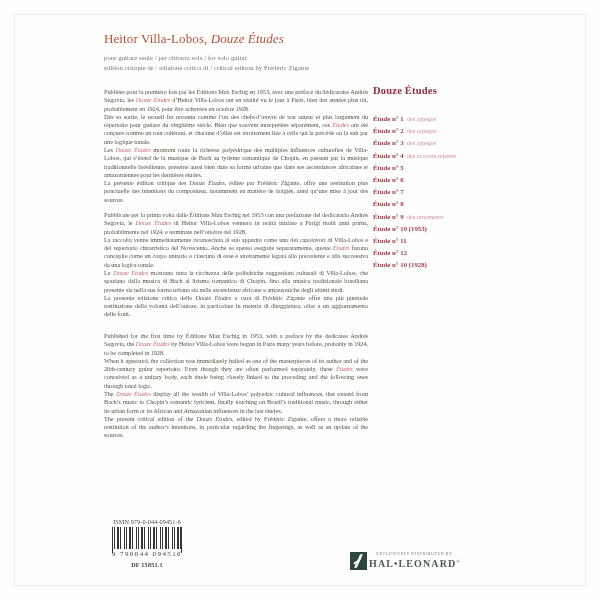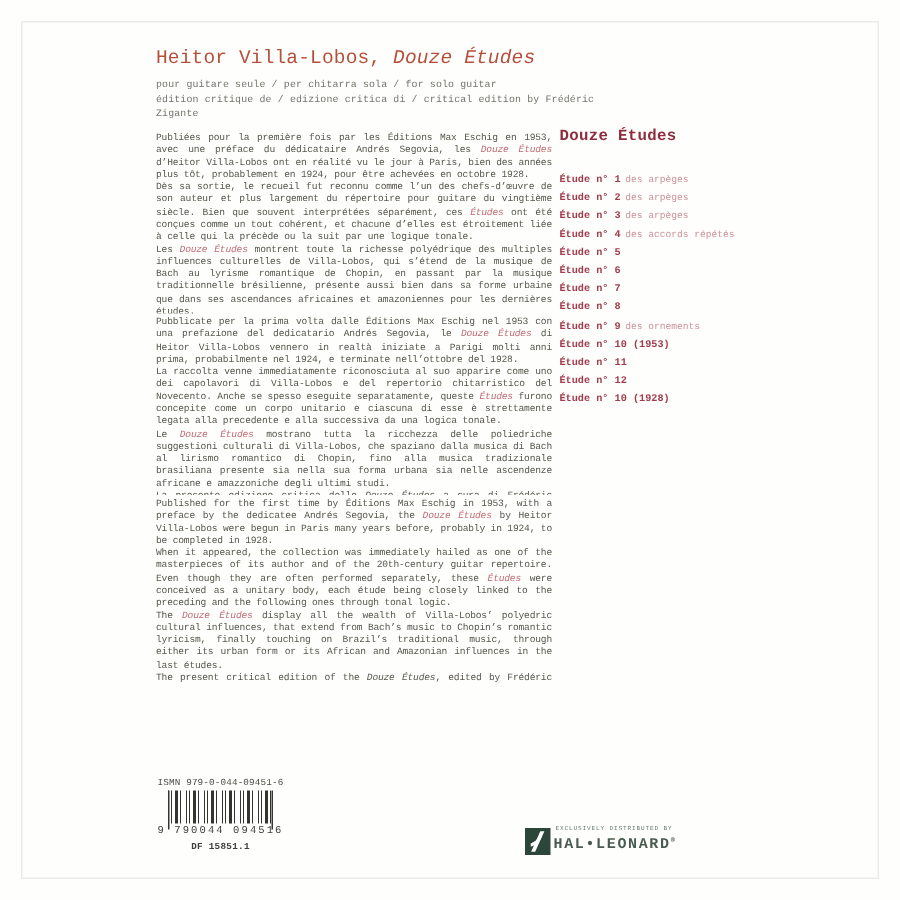--- a/index.html
+++ b/index.html
@@ -1,17 +1,17 @@
 <!DOCTYPE html>
 <html><head>
 <meta charset="utf-8">
 <style>
   html,body{margin:0;padding:0;background:#ffffff;}
   .page{position:relative;width:600px;height:600px;background:#fefefc;overflow:hidden;
-        font-family:Liberation Mono, monospace;}
+        font-family:Liberation Serif, serif;}
   .frame{position:absolute;left:14px;top:14px;right:14px;bottom:14px;border:1px solid #ebebe8;pointer-events:none;}
 
   
   .header{position:absolute;left:104px;top:31px;width:300px;}
   .title{font-size:13px;color:#b5503c;letter-spacing:.1px;white-space:nowrap;}
   .title .work{font-style:italic;}
   .subtitles{margin-top:6px;font-size:6.6px;line-height:9.6px;color:#73736a;letter-spacing:.1px;}
 
   
   .sidebar{position:absolute;left:373px;top:85px;width:215px;}

